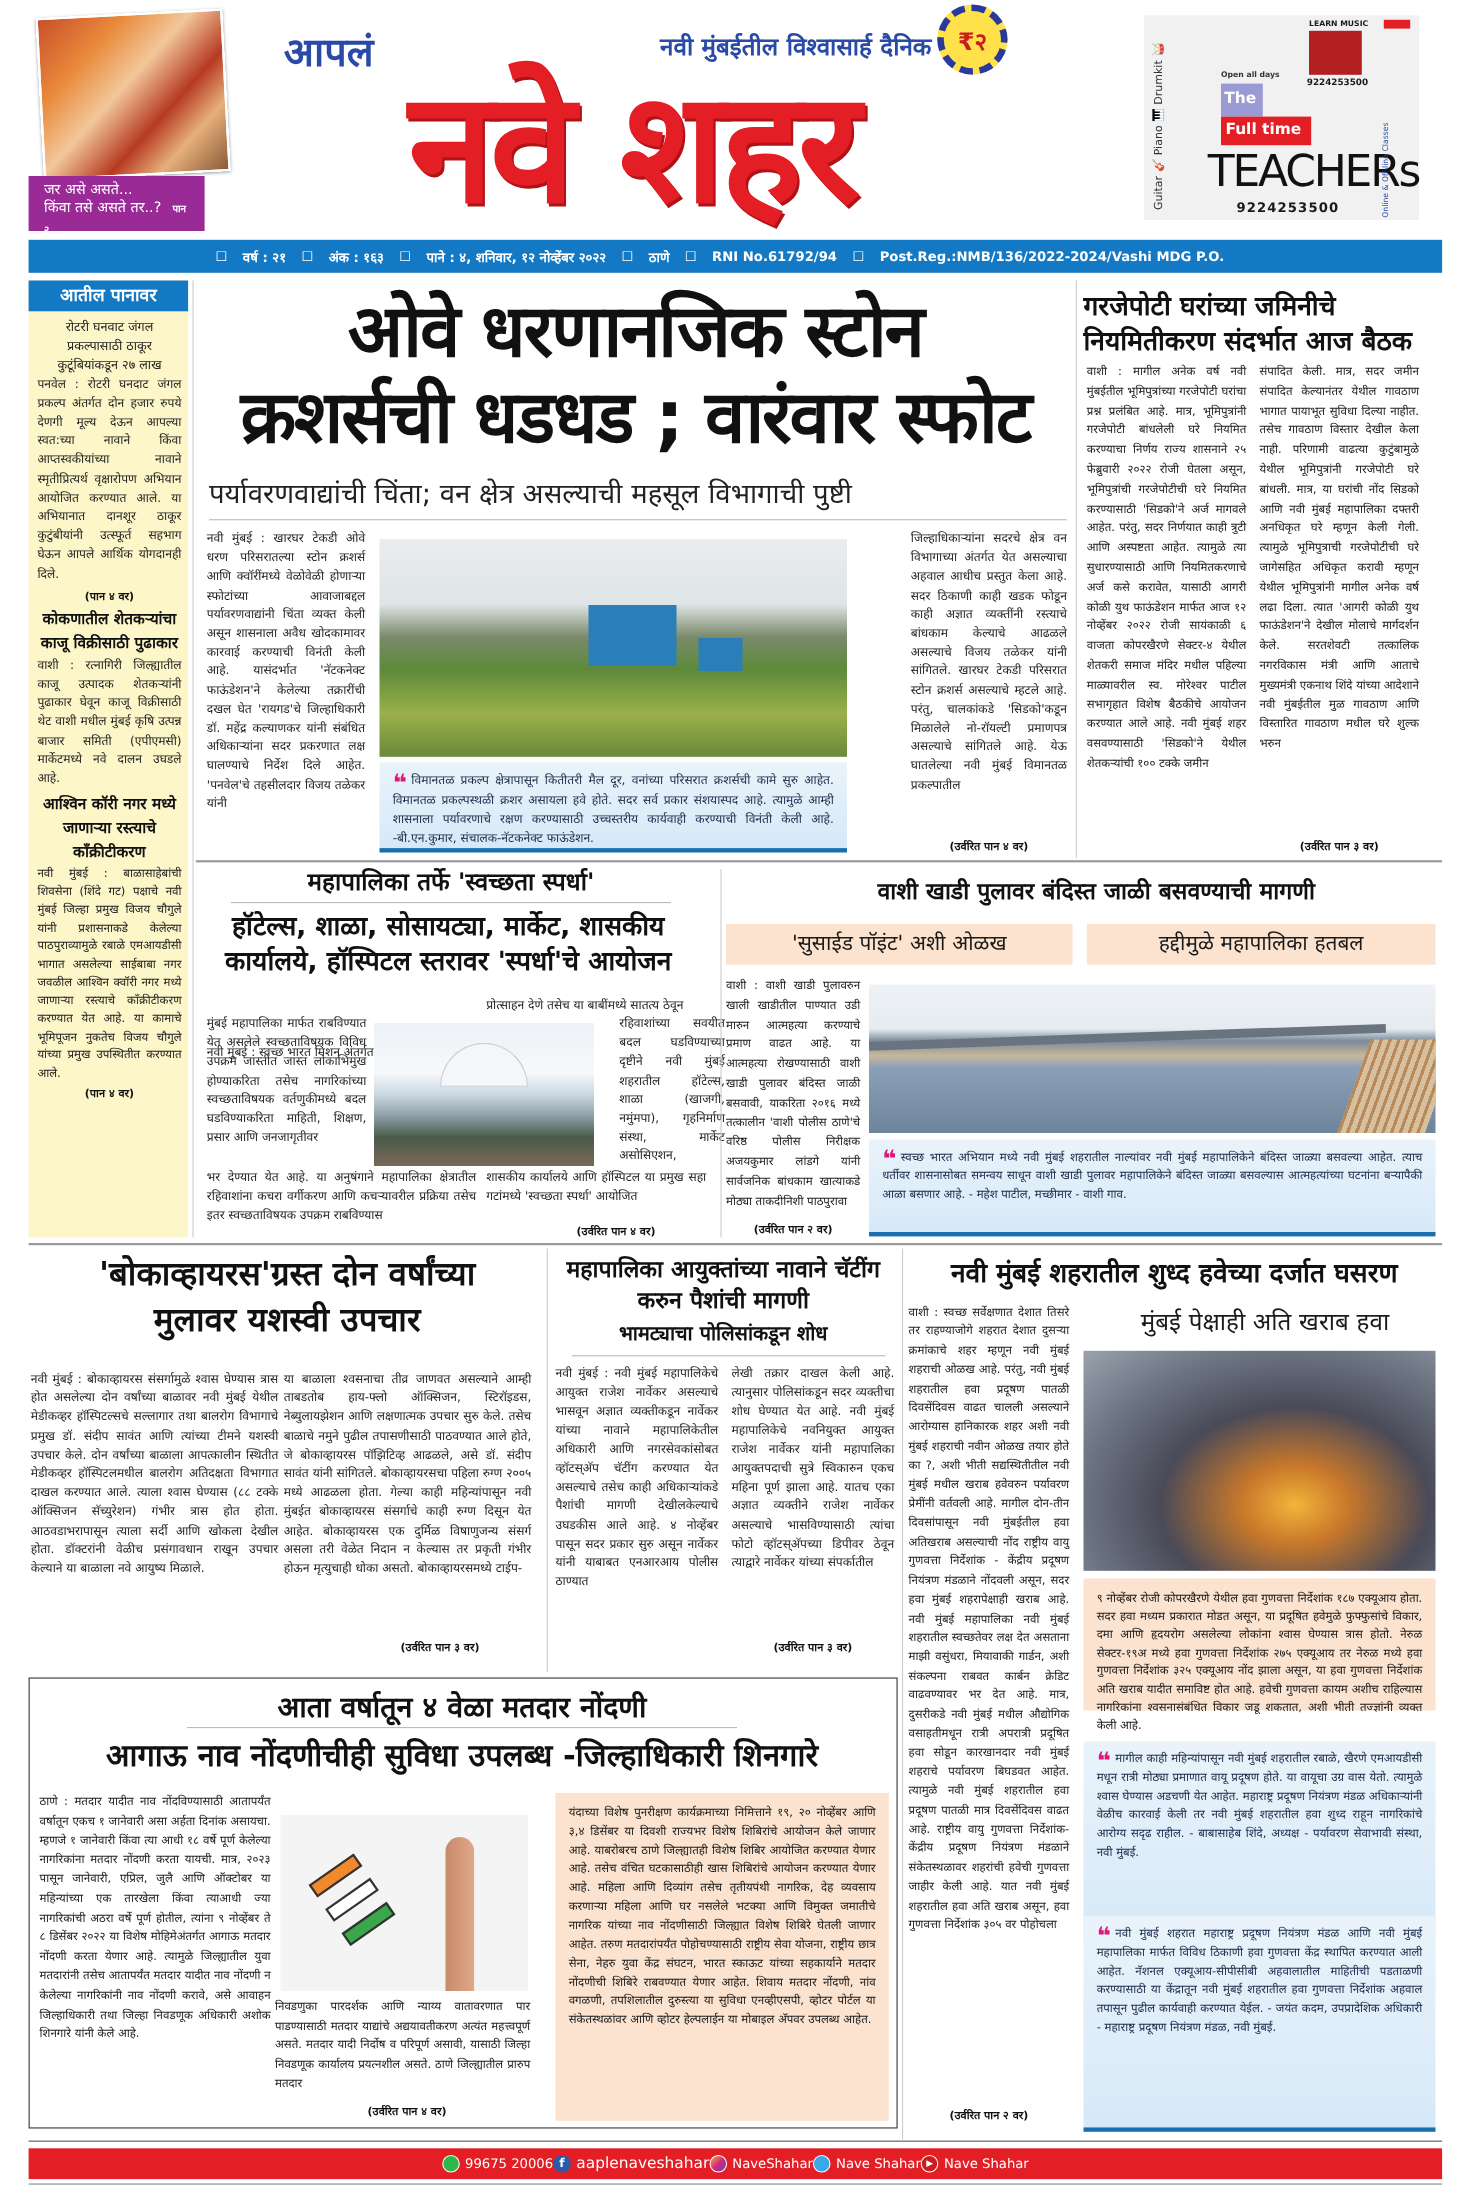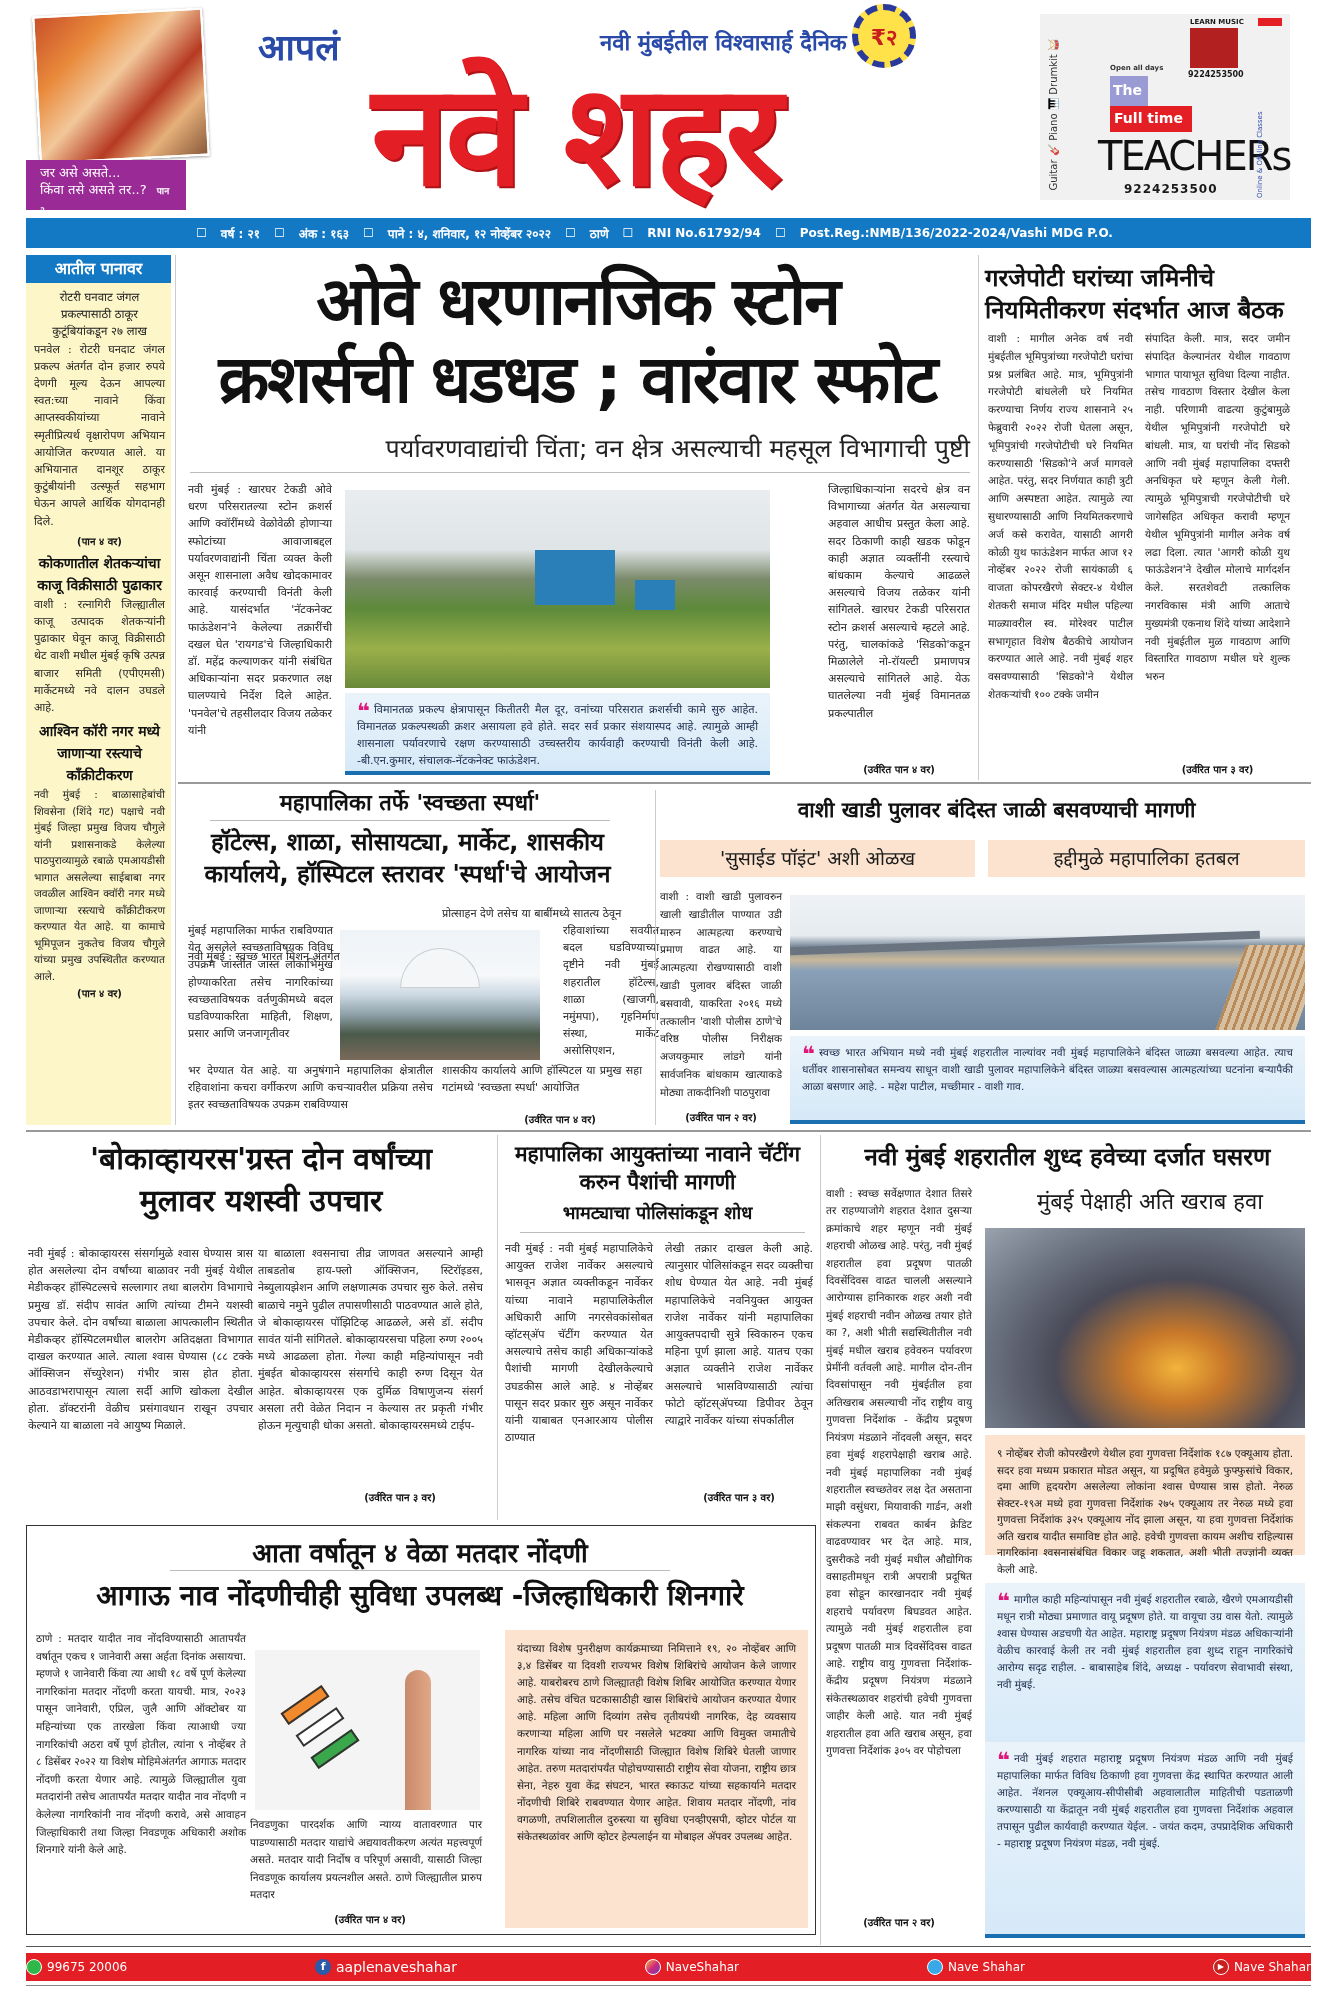--- a/index.html
+++ b/index.html
@@ -74,21 +74,21 @@
     <div class="body-txt">वाशी : रत्नागिरी जिल्ह्यातील काजू उत्पादक शेतकऱ्यांनी पुढाकार घेवून काजू विक्रीसाठी थेट वाशी मधील मुंबई कृषि उत्पन्न बाजार समिती (एपीएमसी) मार्केटमध्ये नवे दालन उघडले आहे.</div>
     <div class="hl" style="font-size:14px;line-height:22px;margin-top:4px;">आश्विन कॉरी नगर मध्ये जाणाऱ्या रस्त्याचे कॉंक्रीटीकरण</div>
     <div class="body-txt" style="font-size:10.5px;line-height:16.5px;">नवी मुंबई : बाळासाहेबांची शिवसेना (शिंदे गट) पक्षाचे नवी मुंबई जिल्हा प्रमुख विजय चौगुले यांनी प्रशासनाकडे केलेल्या पाठपुराव्यामुळे रबाळे एमआयडीसी भागात असलेल्या साईबाबा नगर जवळील आश्विन क्वॉरी नगर मध्ये जाणाऱ्या रस्त्याचे कॉंक्रीटीकरण करण्यात येत आहे. या कामाचे भूमिपूजन नुकतेच विजय चौगुले यांच्या प्रमुख उपस्थितीत करण्यात आले.</div>
     <div class="cont" style="margin-top:2px;">(पान ४ वर)</div>
   </div>
 </div>
 <div class="abs vrule" style="left:175px;top:255px;height:870px;"></div>
 
 <div class="abs hl" style="left:185px;top:262px;width:785px;font-size:66px;line-height:80px;letter-spacing:-2px;">ओवे धरणानजिक स्टोन</div>
 <div class="abs hl" style="left:185px;top:340px;width:785px;font-size:66px;line-height:80px;letter-spacing:-2px;">क्रशर्सची धडधड ; वारंवार स्फोट</div>
-<div class="abs sans" style="left:190px;top:430px;width:780px;text-align:right;font-size:25px;color:#222;">पर्यावरणवाद्यांची चिंता; वन क्षेत्र असल्याची महसूल विभागाची पुष्टी</div>
+<div class="abs sans" style="left:190px;top:430px;width:780px;text-align:left;font-size:25px;color:#222;">पर्यावरणवाद्यांची चिंता; वन क्षेत्र असल्याची महसूल विभागाची पुष्टी</div>
 <div class="abs rule" style="left:190px;top:472px;width:780px;height:1px;"></div>
 <div class="abs body-txt" style="left:188px;top:481px;width:144px;">नवी मुंबई : खारघर टेकडी ओवे धरण परिसरातल्या स्टोन क्रशर्स आणि क्वॉरींमध्ये वेळोवेळी होणाऱ्या स्फोटांच्या आवाजाबद्दल पर्यावरणवाद्यांनी चिंता व्यक्त केली असून शासनाला अवैध खोदकामावर कारवाई करण्याची विनंती केली आहे. यासंदर्भात 'नॅटकनेक्ट फाऊंडेशन'ने केलेल्या तक्रारींची दखल घेत 'रायगड'चे जिल्हाधिकारी डॉ. महेंद्र कल्याणकर यांनी संबंधित अधिकाऱ्यांना सदर प्रकरणात लक्ष घालण्याचे निर्देश दिले आहेत. 'पनवेल'चे तहसीलदार विजय तळेकर यांनी</div>
 <div class="abs photo" style="left:345px;top:490px;width:425px;height:198px;background:linear-gradient(180deg,#e9edf0 0%,#dfe4e6 30%,#7a8a6a 45%,#5d8a3a 60%,#9ab04a 80%,#6a8a3a 100%);">
   <div class="abs" style="left:190px;top:60px;width:80px;height:55px;background:#2b7fb8;"></div>
   <div class="abs" style="left:290px;top:90px;width:40px;height:30px;background:#2b7fb8;"></div>
 </div>
 <div class="abs quote-box" style="left:345px;top:693px;width:425px;height:82px;font-size:11px;line-height:17px;background:linear-gradient(#eaf3fa,#d6e9f8);">
   <span class="quote-mark">❝</span><span>विमानतळ प्रकल्प क्षेत्रापासून कितीतरी मैल दूर, वनांच्या परिसरात क्रशर्सची कामे सुरु आहेत. विमानतळ प्रकल्पस्थळी क्रशर असायला हवे होते. सदर सर्व प्रकार संशयास्पद आहे. त्यामुळे आम्ही शासनाला पर्यावरणाचे रक्षण करण्यासाठी उच्चस्तरीय कार्यवाही करण्याची विनंती केली आहे. -बी.एन.कुमार, संचालक-नॅटकनेक्ट फाऊंडेशन.</span>
 </div>
 <div class="abs body-txt" style="left:828px;top:481px;width:142px;">जिल्हाधिकाऱ्यांना सदरचे क्षेत्र वन विभागाच्या अंतर्गत येत असल्याचा अहवाल आधीच प्रस्तुत केला आहे. सदर ठिकाणी काही खडक फोडून काही अज्ञात व्यक्तींनी रस्त्याचे बांधकाम केल्याचे आढळले असल्याचे विजय तळेकर यांनी सांगितले. खारघर टेकडी परिसरात स्टोन क्रशर्स असल्याचे म्हटले आहे. परंतु, चालकांकडे 'सिडको'कडून मिळालेले नो-रॉयल्टी प्रमाणपत्र असल्याचे सांगितले आहे. येऊ घातलेल्या नवी मुंबई विमानतळ प्रकल्पातील</div>
@@ -173,21 +173,21 @@
   <div class="abs" style="left:55px;top:92px;width:50px;height:14px;background:#3aa84a;border:2px solid #333;transform:rotate(-35deg);"></div>
   <div class="abs" style="left:150px;top:20px;width:26px;height:140px;background:linear-gradient(90deg,#c88a6a,#e0a888);border-radius:13px 13px 0 0;"></div>
 </div>
 <div class="abs body-txt" style="left:250px;top:1816px;width:232px;font-size:10.5px;line-height:17.6px;">निवडणुका पारदर्शक आणि न्याय्य वातावरणात पार पाडण्यासाठी मतदार याद्यांचे अद्ययावतीकरण अत्यंत महत्त्वपूर्ण असते. मतदार यादी निर्दोष व परिपूर्ण असावी, यासाठी जिल्हा निवडणूक कार्यालय प्रयत्नशील असते. ठाणे जिल्ह्यातील प्रारुप मतदार</div>
 <div class="abs cont" style="left:290px;top:1912px;width:160px;">(उर्वरित पान ४ वर)</div>
 <div class="abs peach-box" style="left:505px;top:1630px;width:303px;height:298px;font-size:10.5px;line-height:17.1px;">
   <span>यंदाच्या विशेष पुनरीक्षण कार्यक्रमाच्या निमित्ताने १९, २० नोव्हेंबर आणि ३,४ डिसेंबर या दिवशी राज्यभर विशेष शिबिरांचे आयोजन केले जाणार आहे. याबरोबरच ठाणे जिल्ह्यातही विशेष शिबिर आयोजित करण्यात येणार आहे. तसेच वंचित घटकासाठीही खास शिबिरांचे आयोजन करण्यात येणार आहे. महिला आणि दिव्यांग तसेच तृतीयपंथी नागरिक, देह व्यवसाय करणाऱ्या महिला आणि घर नसलेले भटक्या आणि विमुक्त जमातीचे नागरिक यांच्या नाव नोंदणीसाठी जिल्ह्यात विशेष शिबिरे घेतली जाणार आहेत. तरुण मतदारांपर्यंत पोहोचण्यासाठी राष्ट्रीय सेवा योजना, राष्ट्रीय छात्र सेना, नेहरु युवा केंद्र संघटन, भारत स्काऊट यांच्या सहकार्याने मतदार नोंदणीची शिबिरे राबवण्यात येणार आहेत. शिवाय मतदार नोंदणी, नांव वगळणी, तपशिलातील दुरुस्त्या या सुविधा एनव्हीएसपी, व्होटर पोर्टल या संकेतस्थळांवर आणि व्होटर हेल्पलाईन या मोबाइल अ‍ॅपवर उपलब्ध आहेत.</span>
 </div>
 
 <div class="abs rule" style="left:26px;top:1946px;width:1285px;height:1px;background:#555;"></div>
-<div class="abs sans" style="left:26px;top:1953px;width:1285px;height:28px;background:#e31e24;color:#fff;font-size:12px;display:flex;align-items:center;justify-content:space-between;">
+<div class="abs sans" style="left:26px;top:1953px;width:1285px;height:28px;background:#e31e24;color:#fff;font-size:12px;display:flex;align-items:center;justify-content:center;">
   <span style="display:flex;align-items:center;gap:5px;">
     <span style="display:inline-block;width:16px;height:16px;border-radius:50%;background:#2fb84a;border:1.5px solid #fff;"></span>
     <span>99675 20006</span>
   </span>
   <span style="display:flex;align-items:center;gap:5px;">
     <span style="display:inline-block;width:16px;height:16px;border-radius:50%;background:#2a5aa8;color:#fff;font-size:11px;text-align:center;line-height:16px;font-weight:bold;">f</span>
     <span style="font-size:14px;">aaplenaveshahar</span>
   </span>
   <span style="display:flex;align-items:center;gap:5px;">
     <span style="display:inline-block;width:16px;height:16px;border-radius:50%;background:linear-gradient(135deg,#f6b43a,#d02a7a,#6a3ab8);border:1.5px solid #fff;"></span>

